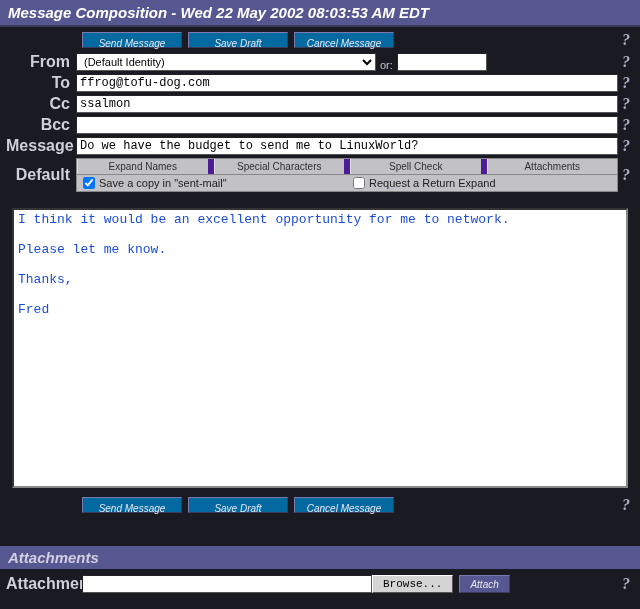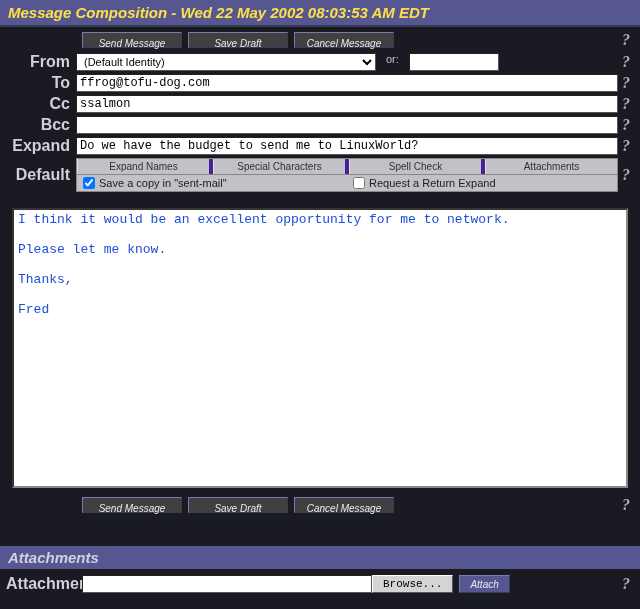--- a/index.html
+++ b/index.html
@@ -8,36 +8,36 @@
     font-family: Verdana, Geneva, sans-serif;
     font-size: 11px;
     color: #c8c8d0;
     width: 640px;
   }
   .window {
     width: 640px;
   }
   .titlebar {
     background: #565691;
-    color: #fde047;
+    color: #ffffff;
     font-family: Arial, sans-serif;
     font-size: 15px;
     font-weight: bold;
     font-style: italic;
     padding: 4px 8px;
     border-bottom: 2px solid #3a3a5a;
   }
   .toprow, .bottomrow {
     display: flex;
     align-items: center;
     padding: 4px 6px 4px 82px;
     gap: 6px;
   }
   .btn {
-    background: #404040;
+    background: #0369a1;
     color: #e8e8f0;
     border: 1px solid #3a3a5a;
     border-top-color: #7a7ab0;
     border-left-color: #7a7ab0;
     font-size: 10px;
     font-style: italic;
     font-family: Verdana, sans-serif;
     padding: 5px 8px;
     height: 16px;
     cursor: pointer;
@@ -67,22 +67,22 @@
     text-align: right;
     font-weight: bold;
     font-size: 16px;
     color: #d0d0d8;
     padding-right: 6px;
     flex-shrink: 0;
   }
   .field-wrap {
     flex: 1;
     display: flex;
-    align-items: flex-start;
-    gap: 10px;
+    align-items: flex-end;
+    gap: 4px;
   }
   input[type=text], select {
     background: #fff;
     border: 1px solid #555;
     border-top-color: #222;
     border-left-color: #222;
     font-family: "Courier New", monospace;
     font-size: 12px;
     padding: 1px 3px;
     height: 18px;
@@ -107,21 +107,21 @@
     display: flex;
     background: #c2c2c6;
     border: 1px solid #888;
   }
   .toolbtn {
     flex: 1;
     text-align: center;
     font-size: 10px;
     color: #303030;
     padding: 2px 4px;
-    border-right: 4px solid #4c1d95;
+    border-right: 6px solid #4c1d95;
     border-left: 1px solid #e0e0e0;
     cursor: pointer;
     background: #c2c2c6;
   }
   .toolbtn:last-child { border-right: none; }
   .checks {
     display: flex;
     background: #c2c2c6;
     border: 1px solid #888;
     border-top: none;
@@ -242,21 +242,21 @@
 
     <div class="row">
       <div class="label">Bcc</div>
       <div class="field-wrap">
         <input type="text" class="fullfield" value="" style="">
       </div>
       <span class="help">?</span>
     </div>
 
     <div class="row">
-      <div class="label">Expand</div>
+      <div class="label">Message</div>
       <div class="field-wrap">
         <input type="text" class="fullfield" value="Do we have the budget to send me to LinuxWorld?" style="">
       </div>
       <span class="help">?</span>
     </div>
 
     <div class="row">
       <div class="label">Default</div>
       <div class="options-block">
         <div class="toolbar-row">

